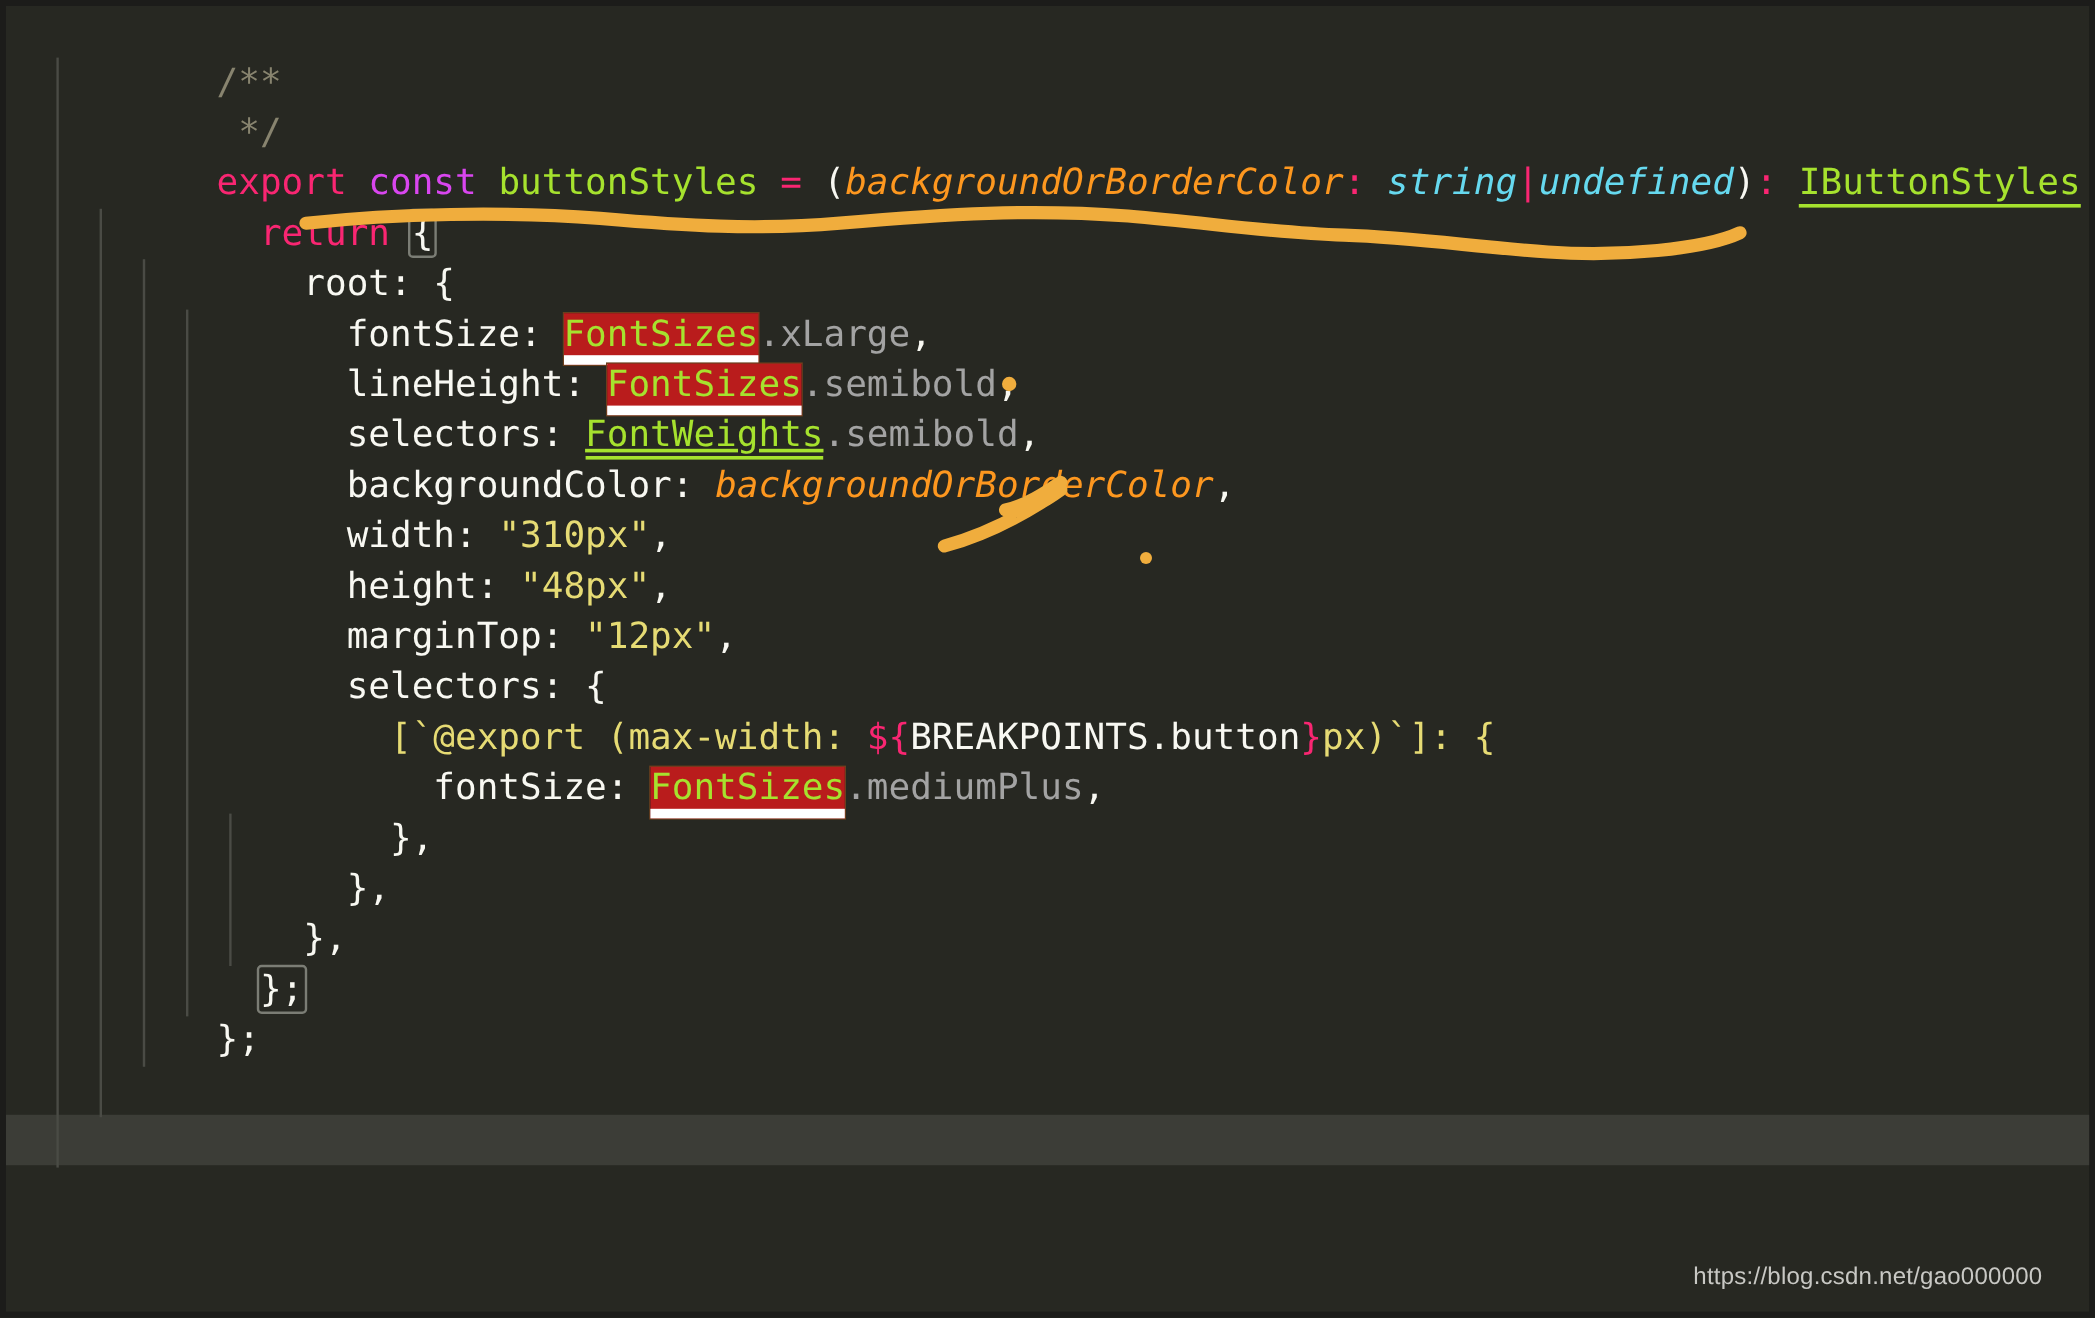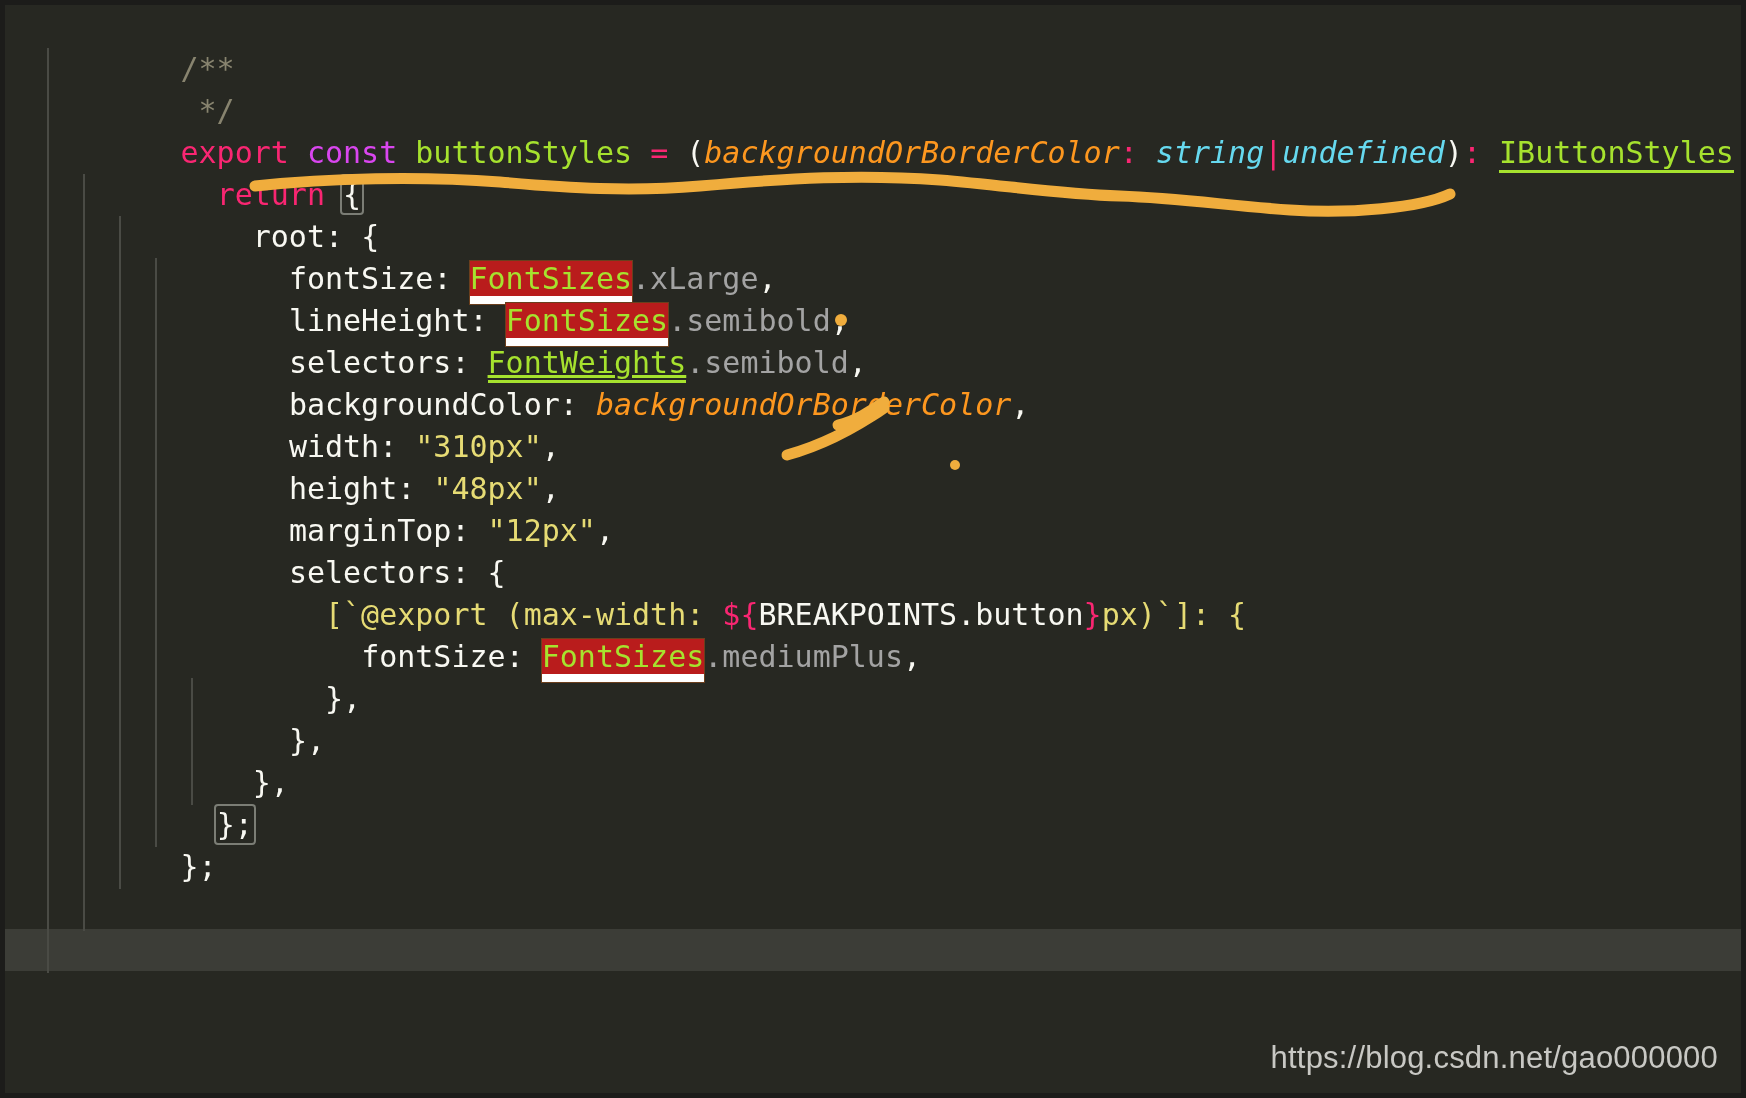--- a/index.html
+++ b/index.html
@@ -112,24 +112,24 @@
     left: 0; top: 0;
     width: 1746px;
     height: 1098px;
     z-index: 40;
     pointer-events: none;
   }
 
   
   .watermark {
     position: absolute;
-    right: 28px;
+    right: 44px;
     bottom: 22px;
     font-family: "Liberation Sans", sans-serif;
-    font-size: 31px;
+    font-size: 20px;
     color: #c8c8c4;
     z-index: 50;
     letter-spacing: 0.2px;
   }
 </style>
 </head>
 <body>
 
 <div id="screenshot">
 

